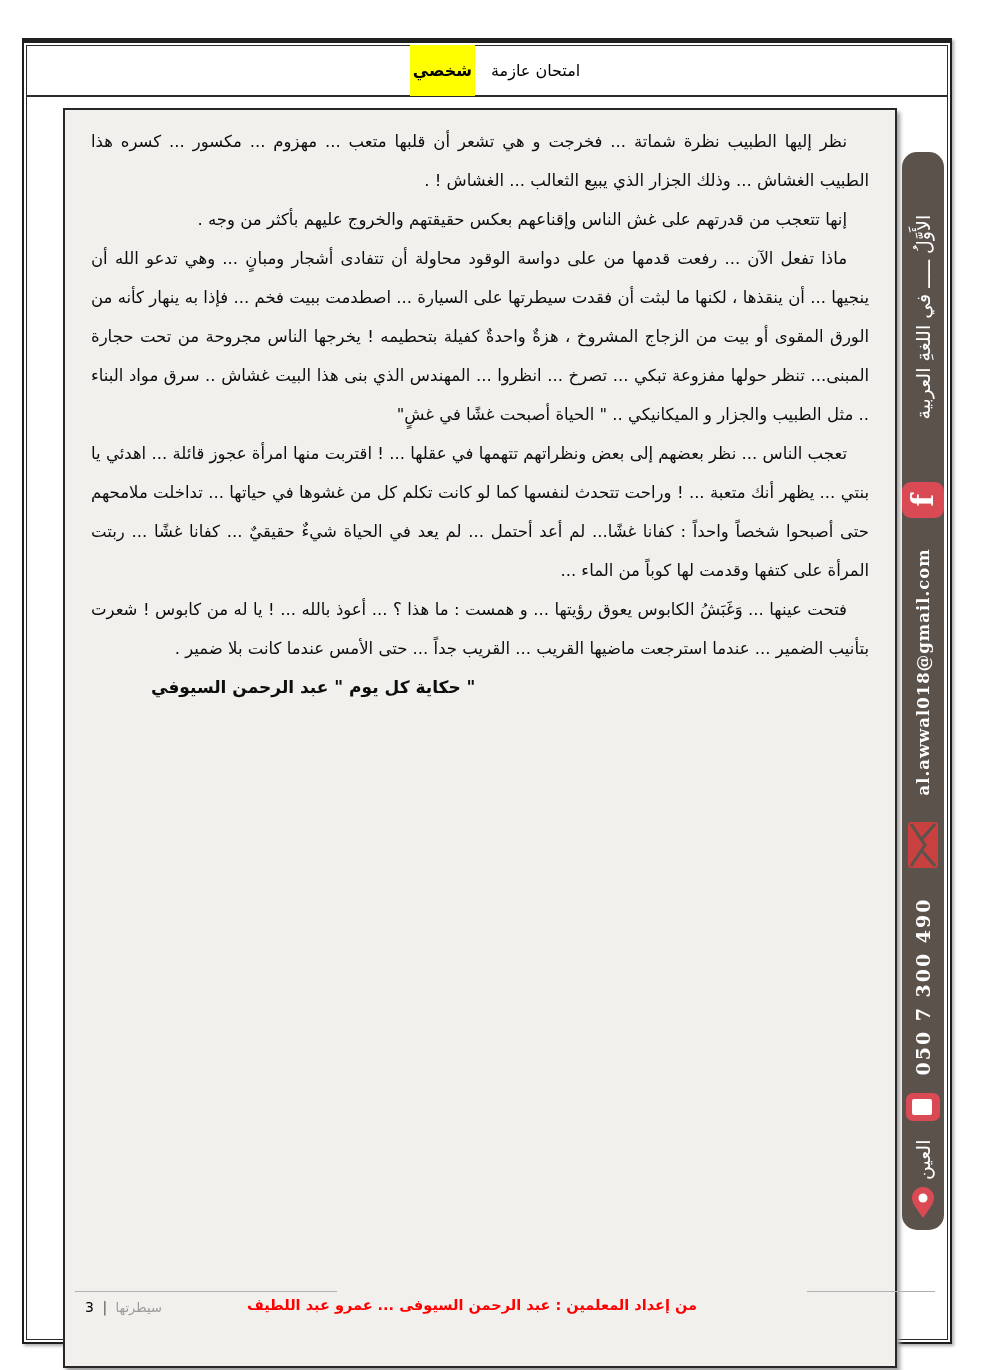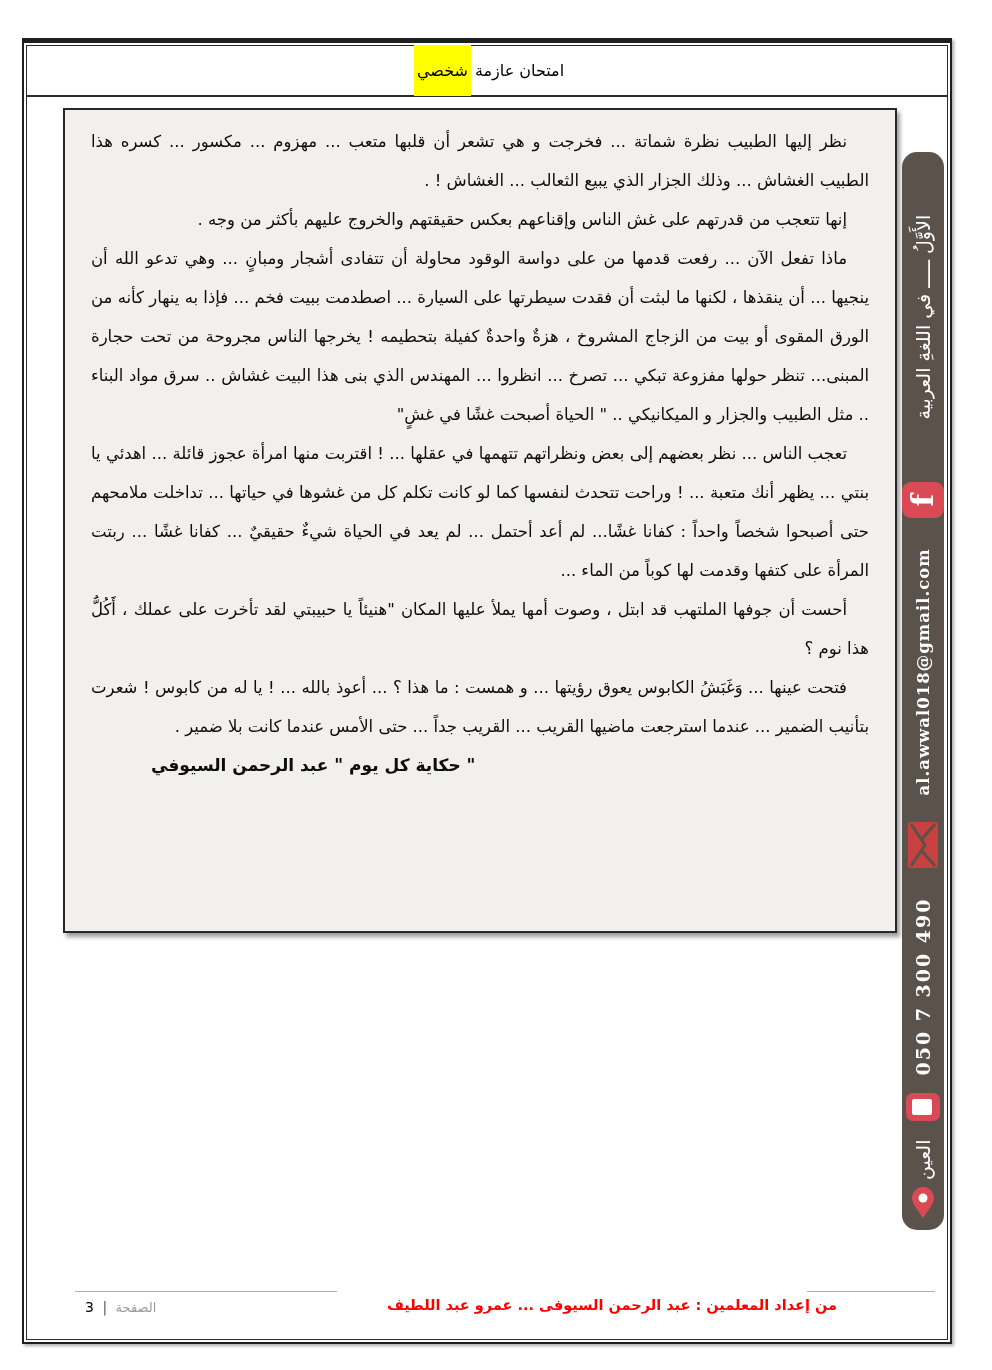--- a/index.html
+++ b/index.html
@@ -15,24 +15,24 @@
   }
   .frame-inner{
     position:absolute;inset:2px;border:1px solid #2a2a2a;
   }
   
   .header-bar{
     height:49px;border-bottom:2px solid #2b2b2b;
     display:flex;align-items:center;justify-content:center;
     direction:rtl;font-size:16px;color:#000;white-space:nowrap;
   }
-  .header-bar .hl{background:#ffff00;padding:16px 3px;margin:0 4px;}
+  .header-bar .hl{background:#ffff00;padding:16px 3px;margin:0 16px;font-weight:bold;}
   
   .passage-box{
-    position:absolute;left:36px;top:62px;width:834px;height:825px;
+    position:absolute;left:36px;top:62px;width:834px;height:1260px;
     background:#f1f0ed;border:2px solid #272727;
     box-shadow:3px 4px 4px #9f9f9f;box-sizing:border-box;
     padding:12px 26px 0 26px;
     direction:rtl;text-align:justify;
     font-size:16.5px;line-height:39px;color:#0d0d0d;
   }
   .passage-box p{margin:0;text-indent:22px;}
   .attribution{
     margin-top:50px;font-weight:bold;text-align:left;
     padding-left:60px;text-indent:0;font-size:17px;
@@ -62,50 +62,49 @@
   }
   .brand{flex:1;text-align:center;font-size:19px;direction:rtl;white-space:nowrap;}
   
   .footer{position:absolute;left:0;right:0;bottom:6px;height:52px;}
   .rule-left{position:absolute;left:48px;top:10px;width:262px;border-top:1px solid #b0b0b0;}
   .rule-right{position:absolute;right:12px;top:10px;width:128px;border-top:1px solid #b0b0b0;}
   .page-num{position:absolute;left:58px;top:18px;direction:rtl;font-size:14px;color:#000;white-space:nowrap;}
   .page-num .lbl{color:#9a9a9a;letter-spacing:3px;font-size:13px;}
   .page-num .sep{color:#555;margin:0 4px;}
   .credits{
-    position:absolute;left:80px;right:110px;top:16px;text-align:right;
+    position:absolute;left:80px;right:110px;top:16px;text-align:center;
     color:#ff0000;font-weight:bold;font-size:14.5px;direction:rtl;white-space:nowrap;
   }
 </style>
 </head>
 <body>
 
 <div class="page-frame">
   <div class="frame-inner">
 
     <div class="header-bar">
       <span>امتحان عازمة</span>
       <span class="hl">شخصي</span>
     </div>
 
     <div class="passage-box">
       <p>نظر إليها الطبيب نظرة شماتة ... فخرجت و هي تشعر أن قلبها متعب ... مهزوم ... مكسور ... كسره هذا الطبيب الغشاش ... وذلك الجزار الذي يبيع الثعالب ... الغشاش ! .</p>
       <p>إنها تتعجب من قدرتهم على غش الناس وإقناعهم بعكس حقيقتهم والخروج عليهم بأكثر من وجه .</p>
       <p>ماذا تفعل الآن ... رفعت قدمها من على دواسة الوقود محاولة أن تتفادى أشجار ومبانٍ ... وهي تدعو الله أن ينجيها ... أن ينقذها ، لكنها ما لبثت أن فقدت سيطرتها على السيارة ... اصطدمت ببيت فخم ... فإذا به ينهار كأنه من الورق المقوى أو بيت من الزجاج المشروخ ، هزةٌ واحدةٌ كفيلة بتحطيمه ! يخرجها الناس مجروحة من تحت حجارة المبنى... تنظر حولها مفزوعة تبكي ... تصرخ ... انظروا ... المهندس الذي بنى هذا البيت غشاش .. سرق مواد البناء .. مثل الطبيب والجزار و الميكانيكي .. " الحياة أصبحت غشًا في غشٍ"</p>
       <p>تعجب الناس ... نظر بعضهم إلى بعض ونظراتهم تتهمها في عقلها ... ! اقتربت منها امرأة عجوز قائلة ... اهدئي يا بنتي ... يظهر أنك متعبة ... ! وراحت تتحدث لنفسها كما لو كانت تكلم كل من غشوها في حياتها ... تداخلت ملامحهم حتى أصبحوا شخصاً واحداً : كفانا غشًا... لم أعد أحتمل ... لم يعد في الحياة شيءٌ حقيقيٌ ... كفانا غشًا ... ربتت المرأة على كتفها وقدمت لها كوباً من الماء ...</p>
-      <p>أحست أن جوفها الملتهب قد ابتل ، وصوت أمها يملأ عليها المكان "هنيئاً يا حبيبتي لقد تأخرت على عملك ، أَكُلُّ هذا نوم ؟</p>
       <p>فتحت عينها ... وَغَبَشُ الكابوس يعوق رؤيتها ... و همست : ما هذا ؟  ... أعوذ بالله ... ! يا له من كابوس ! شعرت بتأنيب الضمير ... عندما استرجعت ماضيها القريب ... القريب جداً ... حتى الأمس عندما كانت بلا ضمير .</p>
       <p class="attribution">" حكاية كل يوم " عبد الرحمن السيوفي</p>
     </div>
 
     <div class="footer">
       <div class="rule-left"></div>
       <div class="rule-right"></div>
       <div class="page-num">
-        <span class="lbl">الصفحة</span>
+        <span class="lbl">سيطرتها</span>
         <span class="sep">|</span>
         <span>3</span>
       </div>
       <div class="credits">من إعداد المعلمين : عبد الرحمن السيوفى ... عمرو عبد اللطيف</div>
     </div>
 
   </div>
 </div>
 
 <div class="side-strip">

